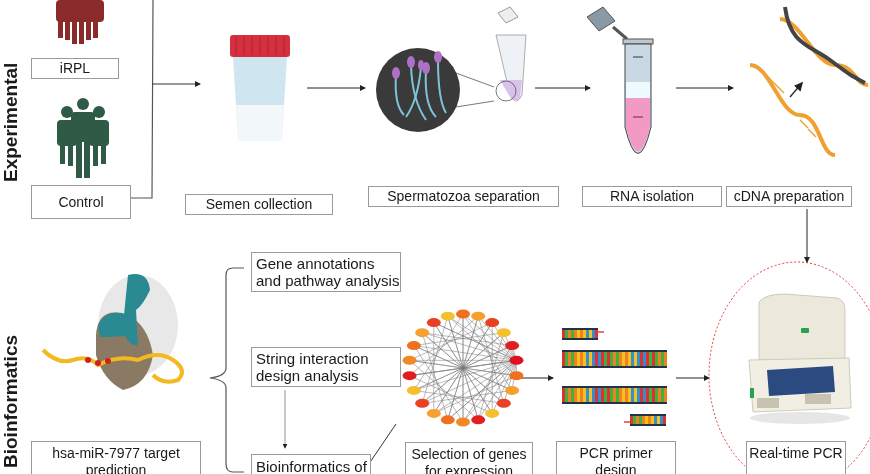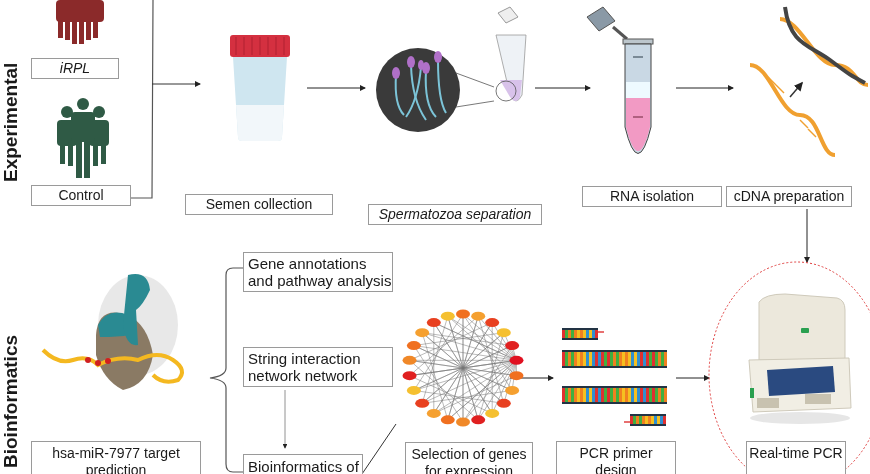--- a/index.html
+++ b/index.html
@@ -2,21 +2,21 @@
 <html><head>
 <meta charset="utf-8">
 <style>
   html, body { margin:0; padding:0; background:#ffffff; }
   body { width:870px; height:474px; position:relative; overflow:hidden;
          font-family:"Liberation Sans", sans-serif; color:#1a1a1a; }
   .abs { position:absolute; }
   .lbox { position:absolute; border:1px solid #9a9a9a; background:#fff;
           font-size:14px; line-height:17px; text-align:center; box-sizing:border-box;
           display:flex; align-items:center; justify-content:center; }
-  .lbox.left { text-align:left; justify-content:flex-start; padding-left:4px; font-size:15px; line-height:17px;}
+  .lbox.left { text-align:left; justify-content:flex-start; padding-left:4px; font-size:15px; line-height:17px;margin-left:8px;}
   .lbox.top { align-items:flex-start; padding-top:3px; }
   .side { position:absolute; font-weight:bold; font-size:19px; transform:rotate(-90deg);
           transform-origin:left top; white-space:nowrap; }
   svg.full { position:absolute; left:0; top:0; }
 </style>
 </head>
 <body>
 
 <div class="side" style="left:0px; top:182px;">Experimental</div>
 <div class="side" style="left:0px; top:468px;">Bioinformatics</div>
@@ -49,40 +49,40 @@
     <rect x="6" y="0" width="48" height="22" rx="4"></rect>
     <rect x="8" y="18" width="5" height="20"></rect>
       <rect x="15" y="18" width="5" height="22"></rect>
     <rect x="22" y="18" width="5" height="26"></rect>
       <rect x="29" y="18" width="5" height="26"></rect>
     <rect x="36" y="18" width="5" height="22"></rect>
       <rect x="43" y="18" width="5" height="20"></rect>
   </g>
 </svg>
 
-<div class="lbox" style="left:31px; top:58px; width:88px; height:21px;font-style:italic;">iRPL</div>
+<div class="lbox" style="left:31px; top:58px; width:88px; height:21px;">iRPL</div>
 
 <svg class="abs" style="left:55px; top:98px;" width="56" height="82" viewBox="0 0 56 82">
   <g fill="#2f5a45">
     <circle cx="12" cy="14" r="6"></circle>
       <circle cx="44" cy="14" r="6"></circle>
       <circle cx="28" cy="6" r="6"></circle>
     <rect x="2" y="22" width="20" height="26" rx="4"></rect>
       <rect x="34" y="22" width="20" height="26" rx="4"></rect>
     <rect x="16" y="14" width="24" height="30" rx="4"></rect>
     <rect x="5" y="44" width="5" height="22"></rect>
       <rect x="13" y="44" width="5" height="24"></rect>
     <rect x="21" y="40" width="6" height="40"></rect>
       <rect x="29" y="40" width="6" height="40"></rect>
     <rect x="38" y="44" width="5" height="24"></rect>
       <rect x="46" y="44" width="5" height="22"></rect>
   </g>
 </svg>
 
-<div class="lbox" style="left:31px; top:185px; width:100px; height:21px;">Control</div>
+<div class="lbox" style="left:31px; top:185px; width:100px; height:34px;">Control</div>
 
 <svg class="abs" style="left:228px; top:33px;" width="64" height="110" viewBox="0 0 64 110">
   <rect x="2" y="2" width="60" height="22" rx="3" fill="#d43040"></rect>
   <g stroke="#b02030" stroke-width="1">
       <line x1="8" y1="4" x2="8" y2="22"></line>
       <line x1="16" y1="4" x2="16" y2="22"></line>
       <line x1="24" y1="4" x2="24" y2="22"></line>
       <line x1="32" y1="4" x2="32" y2="22"></line>
       <line x1="40" y1="4" x2="40" y2="22"></line>
       <line x1="48" y1="4" x2="48" y2="22"></line>
@@ -111,21 +111,21 @@
       <ellipse cx="45" cy="60" rx="3" ry="5"></ellipse>
   </g>
   <line x1="80" y1="68" x2="118" y2="82" stroke="#555" stroke-width="0.8"></line>
   <line x1="80" y1="102" x2="118" y2="96" stroke="#555" stroke-width="0.8"></line>
   <path d="M122,8 L134,2 L142,12 L130,18 Z" fill="#eee" stroke="#999"></path>
   <path d="M120,30 L150,30 L146,90 Q140,102 134,90 Z" fill="#eef2f6" stroke="#999" stroke-width="0.8"></path>
   <path d="M124,75 L146,75 L144,92 Q140,100 134,92 Z" fill="#d8c2ea"></path>
   <circle cx="130" cy="86" r="10" fill="none" stroke="#555" stroke-width="0.8"></circle>
 </svg>
 
-<div class="lbox" style="left:368px; top:204px; width:174px; height:21px;font-style:italic;">Spermatozoa separation</div>
+<div class="lbox" style="left:368px; top:186px; width:191px; height:21px;">Spermatozoa separation</div>
 
 <svg class="abs" style="left:585px; top:5px;" width="80" height="162" viewBox="0 0 80 162">
   <path d="M2,12 L18,2 L30,16 L14,26 Z" fill="#8a99a6" stroke="#555"></path>
   <path d="M28,22 L42,34" stroke="#555" stroke-width="3"></path>
   <rect x="38" y="34" width="30" height="5" fill="#bcc6cc" stroke="#555"></rect>
   <path d="M40,39 L66,39 L66,122 Q53,175 40,122 Z" fill="#c9d8e4" stroke="#444" stroke-width="1"></path>
   <rect x="41" y="77" width="24" height="16" fill="#eefaff"></rect>
   <path d="M41,93 L65,93 L65,122 Q53,170 41,122 Z" fill="#f29ac4"></path>
   <line x1="48" y1="52" x2="58" y2="52" stroke="#7a8a96" stroke-width="2"></line>
   <line x1="48" y1="112" x2="58" y2="112" stroke="#b06080" stroke-width="2"></line>
@@ -164,21 +164,21 @@
 
 <div class="lbox top" style="left:31px; top:441px; width:170px; height:40px;">
     <span style="display:block;">hsa-miR-7977 target prediction</span>
   </div>
 
 <div class="lbox left" style="left:243px; top:252px; width:150px; height:40px;">
     <span>Gene annotations and pathway analysis</span>
   </div>
 
 <div class="lbox left" style="left:243px; top:347px; width:150px; height:40px;">
-    <span>String interaction network network</span>
+    <span>String interaction design analysis</span>
   </div>
 
 <div class="lbox left top" style="left:243px; top:454px; width:120px; height:30px;">
     <span>Bioinformatics of</span>
   </div>
 
 <svg class="abs" style="left:398px; top:305px;" width="130" height="130" viewBox="0 0 130 130" id="netsvg">
     <line x1="65" y1="9" x2="118.45035786157037" y2="55.314998733242604" stroke="#777" stroke-width="0.5"></line>
     <line x1="65" y1="9" x2="114.12012774914399" y2="85.43241070210186" stroke="#777" stroke-width="0.5"></line>
     <line x1="65" y1="9" x2="65.00000000000003" y2="117" stroke="#777" stroke-width="0.5"></line>

